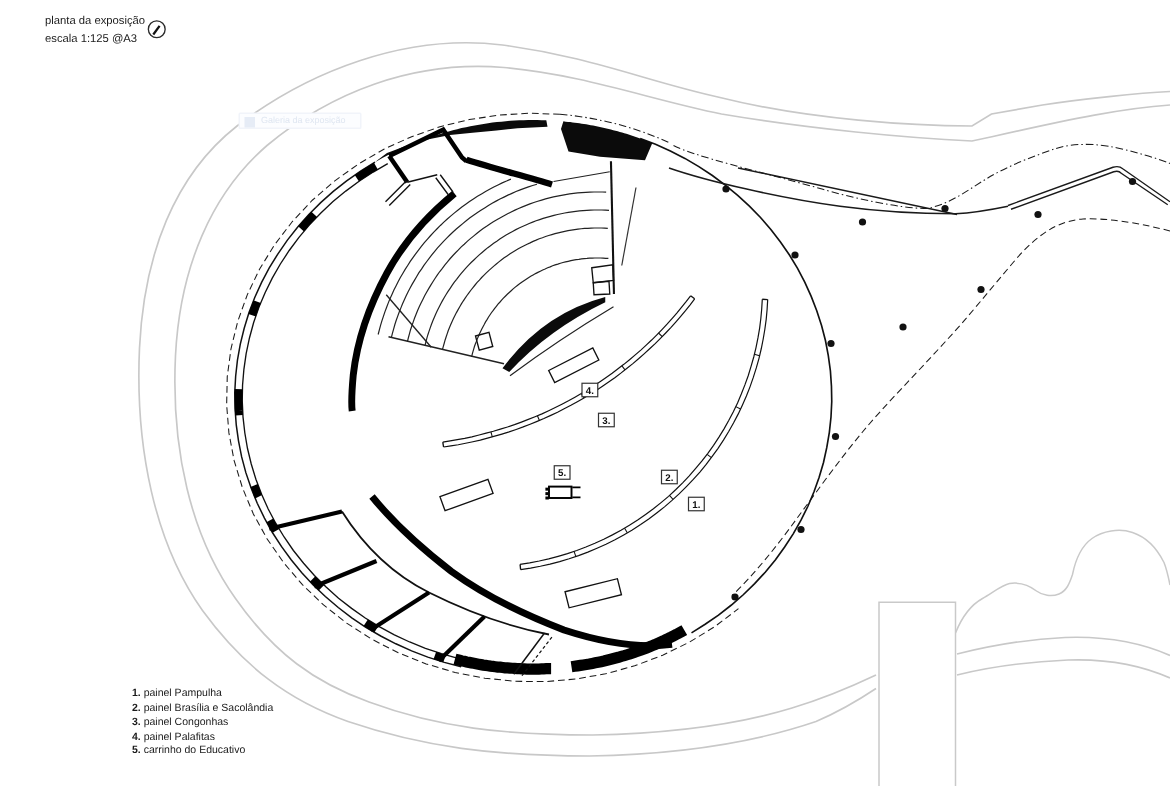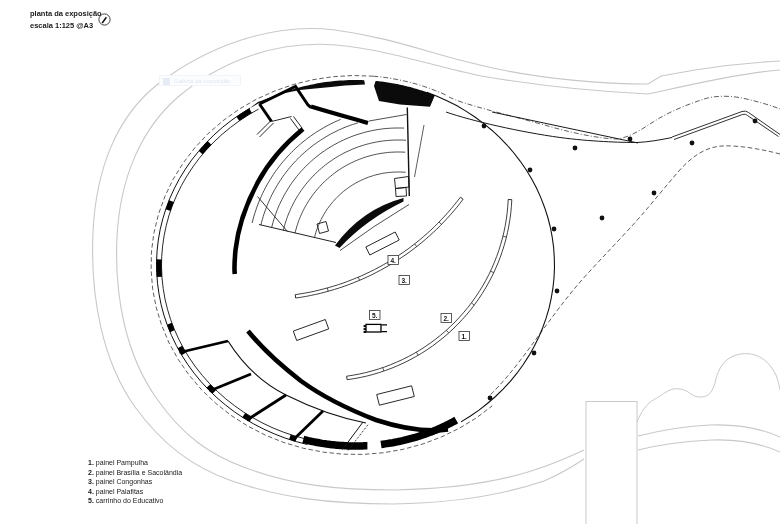--- a/index.html
+++ b/index.html
@@ -1,18 +1,18 @@
 <!DOCTYPE html>
 <html><head>
 <meta charset="utf-8">
 <style>
   html,body { margin:0; padding:0; background:#fff; width:780px; height:524px; overflow:hidden; }
   * { box-sizing:border-box; }
   .title { position:absolute; left:30px; top:8px; font-family:"Liberation Sans",sans-serif;
-           font-size:7.5px; color:#1a1a1a; line-height:11.5px;font-weight:bold; }
+           font-size:7.5px; color:#1a1a1a; line-height:11.5px; }
   .legend { position:absolute; left:88px; top:458px; font-family:"Liberation Sans",sans-serif;
             font-size:7px; color:#1a1a1a; line-height:9.6px; }
   .legend b { font-weight:bold; }
   .wm { position:absolute; left:159px; top:75px; width:82px; height:11px; background:#fcfdff;
         border:1px solid #f1f4fa; border-radius:1px; font-family:"Liberation Sans",sans-serif;
         font-size:6px; color:#dfe6f1; line-height:11px; padding-left:14px; }
   .wmicon { position:absolute; left:3px; top:2px; width:7px; height:7px; background:#e6ecf6; }
 </style>
 </head>
 <body>

